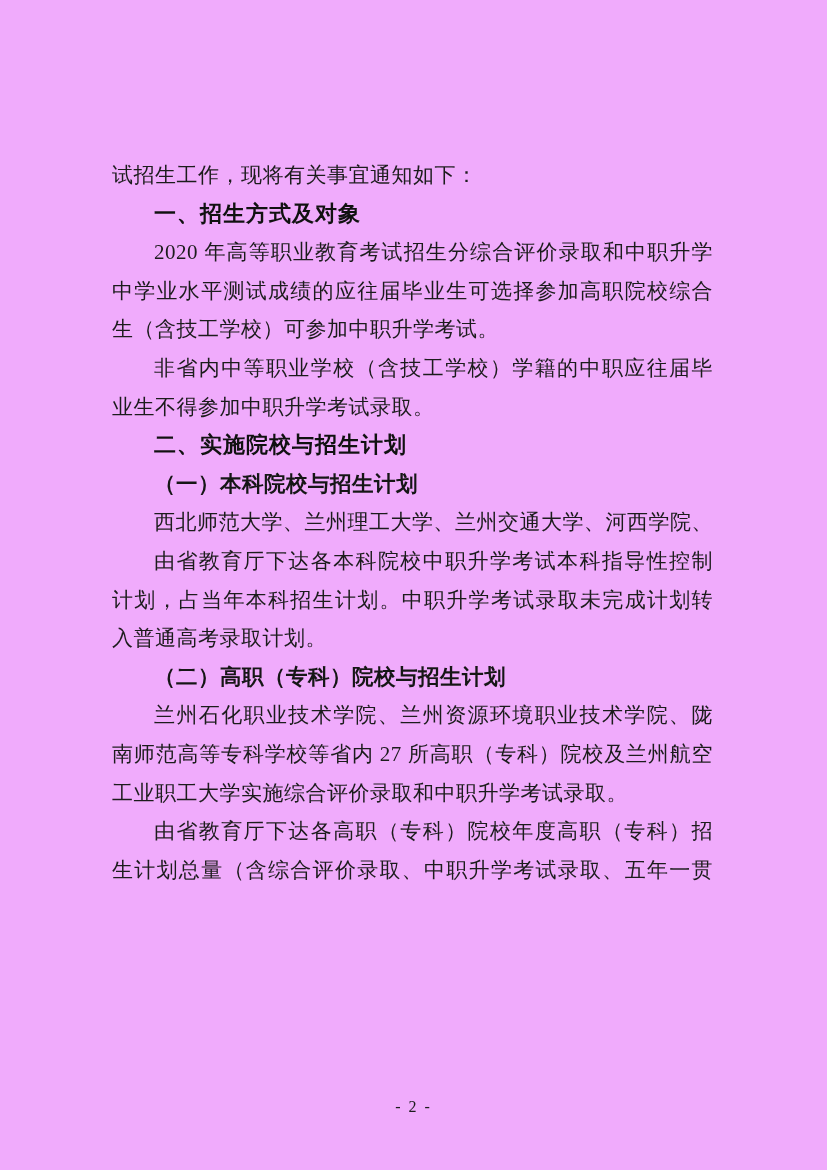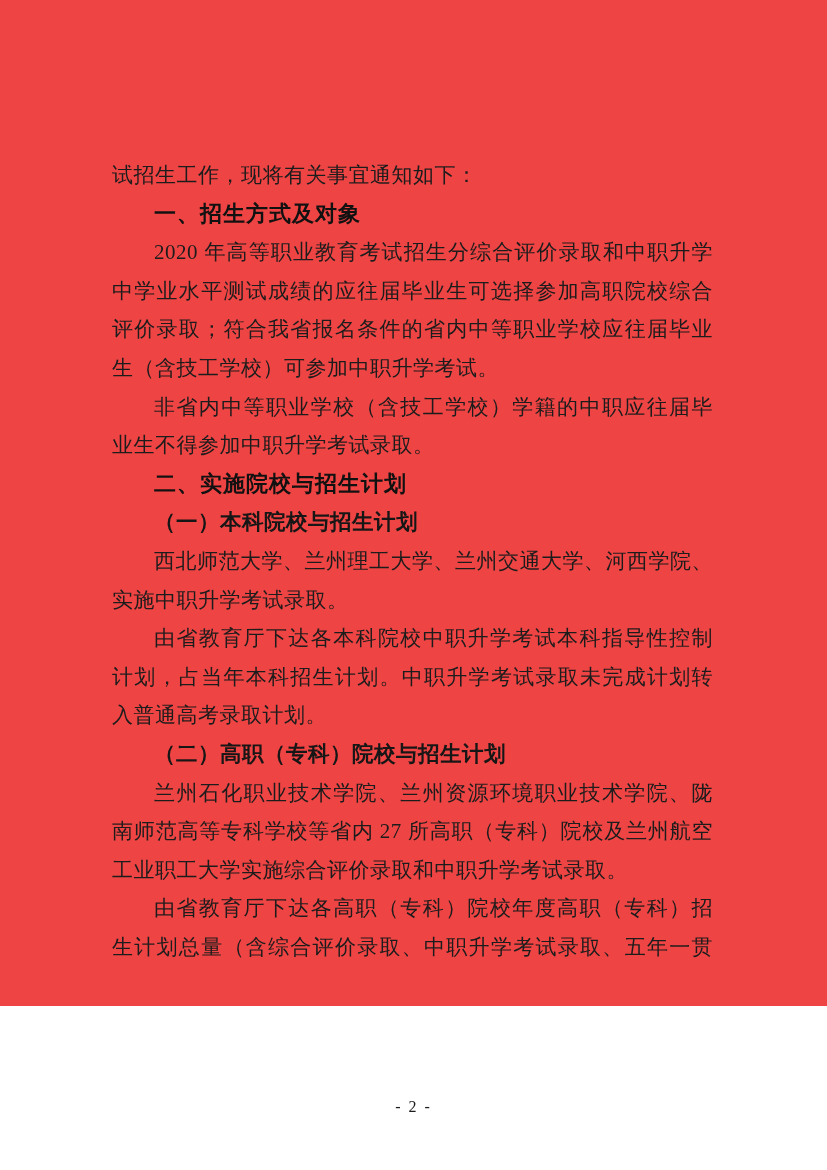--- a/index.html
+++ b/index.html
@@ -7,22 +7,22 @@
   body {
     position: relative;
     background: #ffffff;
     font-family: "Liberation Serif", "DejaVu Serif", serif;
     color: #1c1c1c;
     overflow: hidden;
   }
   .page {
     position: absolute;
     left: 0; top: 0;
-    width: 827px; height: 1006px;
-    background: #ef4444;
+    width: 827px; height: 1170px;
+    background: #f0abfc;
   }
   .doc {
     position: absolute;
     left: 112px;
     top: 156px;
     width: 601px;
   }
   .line {
     height: 38.6px;
     line-height: 38.6px;
@@ -72,36 +72,34 @@
   <div class="doc" id="doc">
       <div class="block body">
         <div class="line">试招生工作，现将有关事宜通知如下：</div>
       </div>
       <div class="block h1">
         <div class="line indent">一、招生方式及对象</div>
       </div>
       <div class="block body">
         <div class="line fill indent">2020 年高等职业教育考试招生分综合评价录取和中职升学</div>
         <div class="line fill">中学业水平测试成绩的应往届毕业生可选择参加高职院校综合</div>
-        <div class="line fill">评价录取；符合我省报名条件的省内中等职业学校应往届毕业</div>
         <div class="line">生（含技工学校）可参加中职升学考试。</div>
       </div>
       <div class="block body">
         <div class="line fill indent">非省内中等职业学校（含技工学校）学籍的中职应往届毕</div>
         <div class="line">业生不得参加中职升学考试录取。</div>
       </div>
       <div class="block h1">
         <div class="line indent">二、实施院校与招生计划</div>
       </div>
       <div class="block h2">
         <div class="line indent">（一）本科院校与招生计划</div>
       </div>
       <div class="block body">
         <div class="line fill indent">西北师范大学、兰州理工大学、兰州交通大学、河西学院、</div>
-        <div class="line">实施中职升学考试录取。</div>
       </div>
       <div class="block body">
         <div class="line fill indent">由省教育厅下达各本科院校中职升学考试本科指导性控制</div>
         <div class="line fill">计划，占当年本科招生计划。中职升学考试录取未完成计划转</div>
         <div class="line">入普通高考录取计划。</div>
       </div>
       <div class="block h2">
         <div class="line indent">（二）高职（专科）院校与招生计划</div>
       </div>
       <div class="block body">

